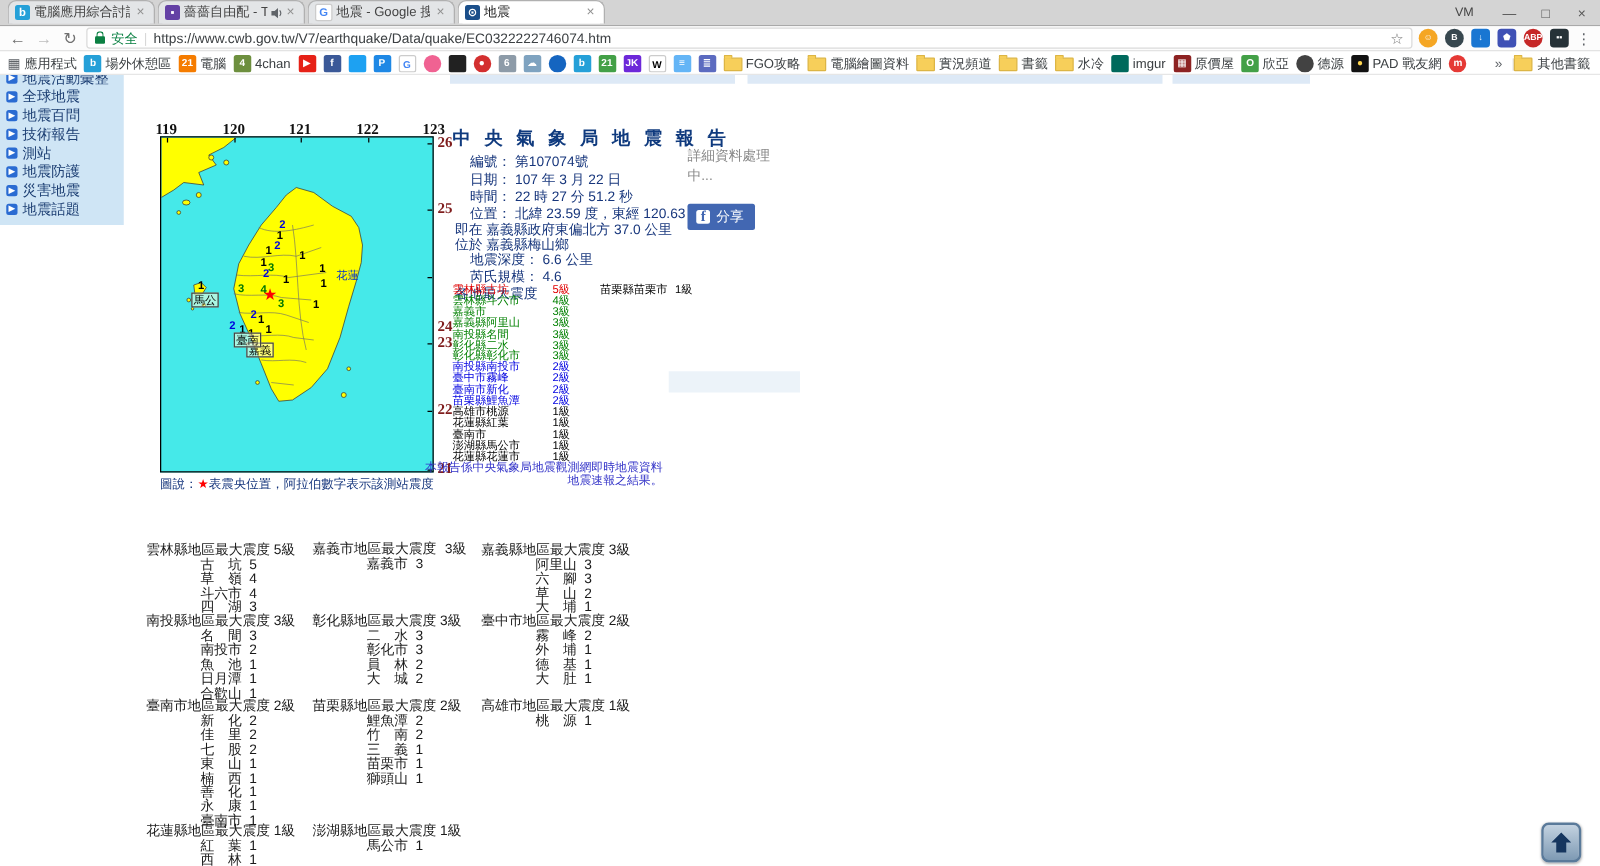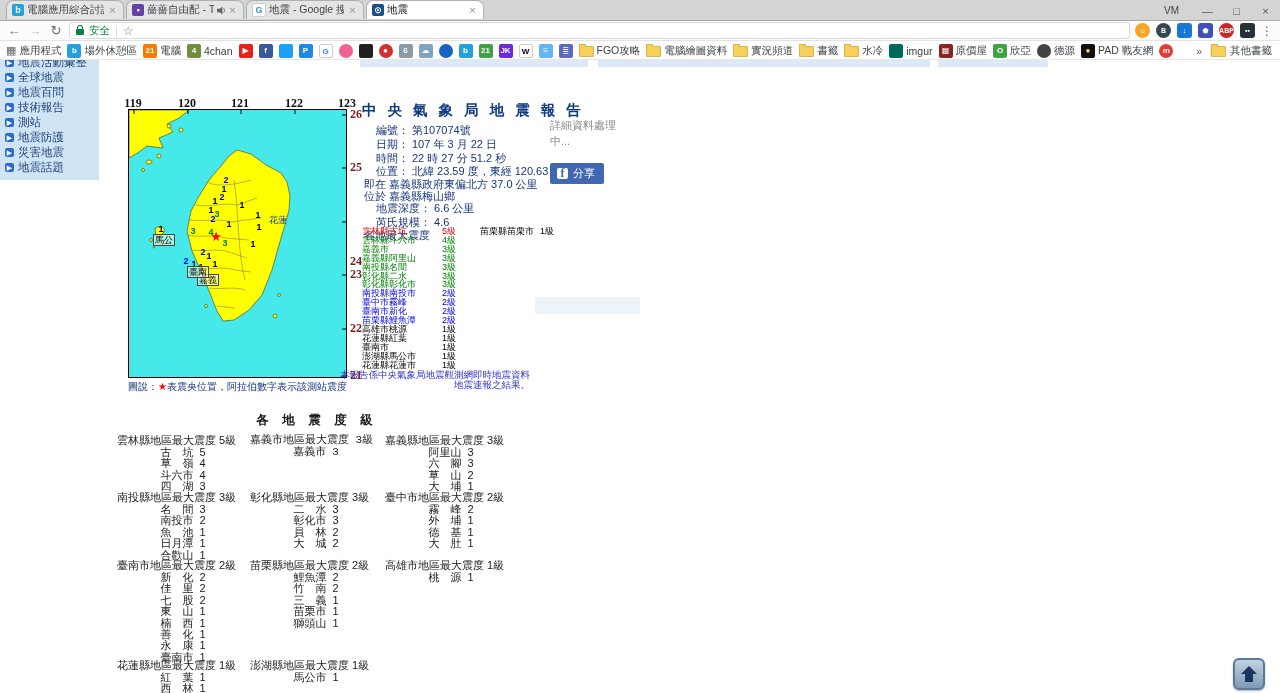--- a/index.html
+++ b/index.html
@@ -149,20 +149,21 @@
 </div>
 
 <div class="toolbar">
   <span class="navg">←</span>
   <span class="navg dis">→</span>
   <span class="navg">↻</span>
   <div class="urlbox">
     <span class="lock"></span>
     <span class="sec">安全</span>
     <span class="vsep">|</span>
+    <span class="url">https://www.cwb.gov.tw/V7/earthquake/Data/quake/EC0322222746074.htm</span>
     <span class="star">☆</span>
   </div>
   <div id="exts">
       <span class="ext round" style="background: rgb(245, 166, 35);">☺</span>
       <span class="ext round" style="background: rgb(55, 71, 79);">B</span>
       <span class="ext" style="background: rgb(25, 118, 210);">↓</span>
       <span class="ext" style="background: rgb(63, 81, 181);">⬟</span>
       <span class="ext round" style="background: rgb(198, 40, 40);">ABP</span>
       <span class="ext" style="background: rgb(38, 50, 56);">▪▪</span>
     </div>
@@ -504,21 +505,20 @@
     <div>地震速報之結果。</div>
   </div>
 
   <div class="processing">詳細資料處理中...</div>
   <div class="fbshare">
     <span class="fbf">f</span>
     <span>分享</span>
   </div>
   <div class="faintbox"></div>
 
-  <div class="rgtitle">各 地 震 度 級</div>
   <div id="regional">
       <div class="rgcol" style="left: 117px; top: 374px;">
         <div class="rghead">雲林縣地區最大震度 5級</div>
         <div class="rgrow"><span class="rgname">古　坑</span><span class="rgval">5</span></div>
         <div class="rgrow"><span class="rgname">草　嶺</span><span class="rgval">4</span></div>
         <div class="rgrow"><span class="rgname">斗六市</span><span class="rgval">4</span></div>
         <div class="rgrow"><span class="rgname">四　湖</span><span class="rgval">3</span></div>
       </div>
       <div class="rgcol" style="left: 250px; top: 374px; font-family: Liberation Mono, monospace;">
         <div class="rghead">嘉義市地區最大震度 3級</div>

